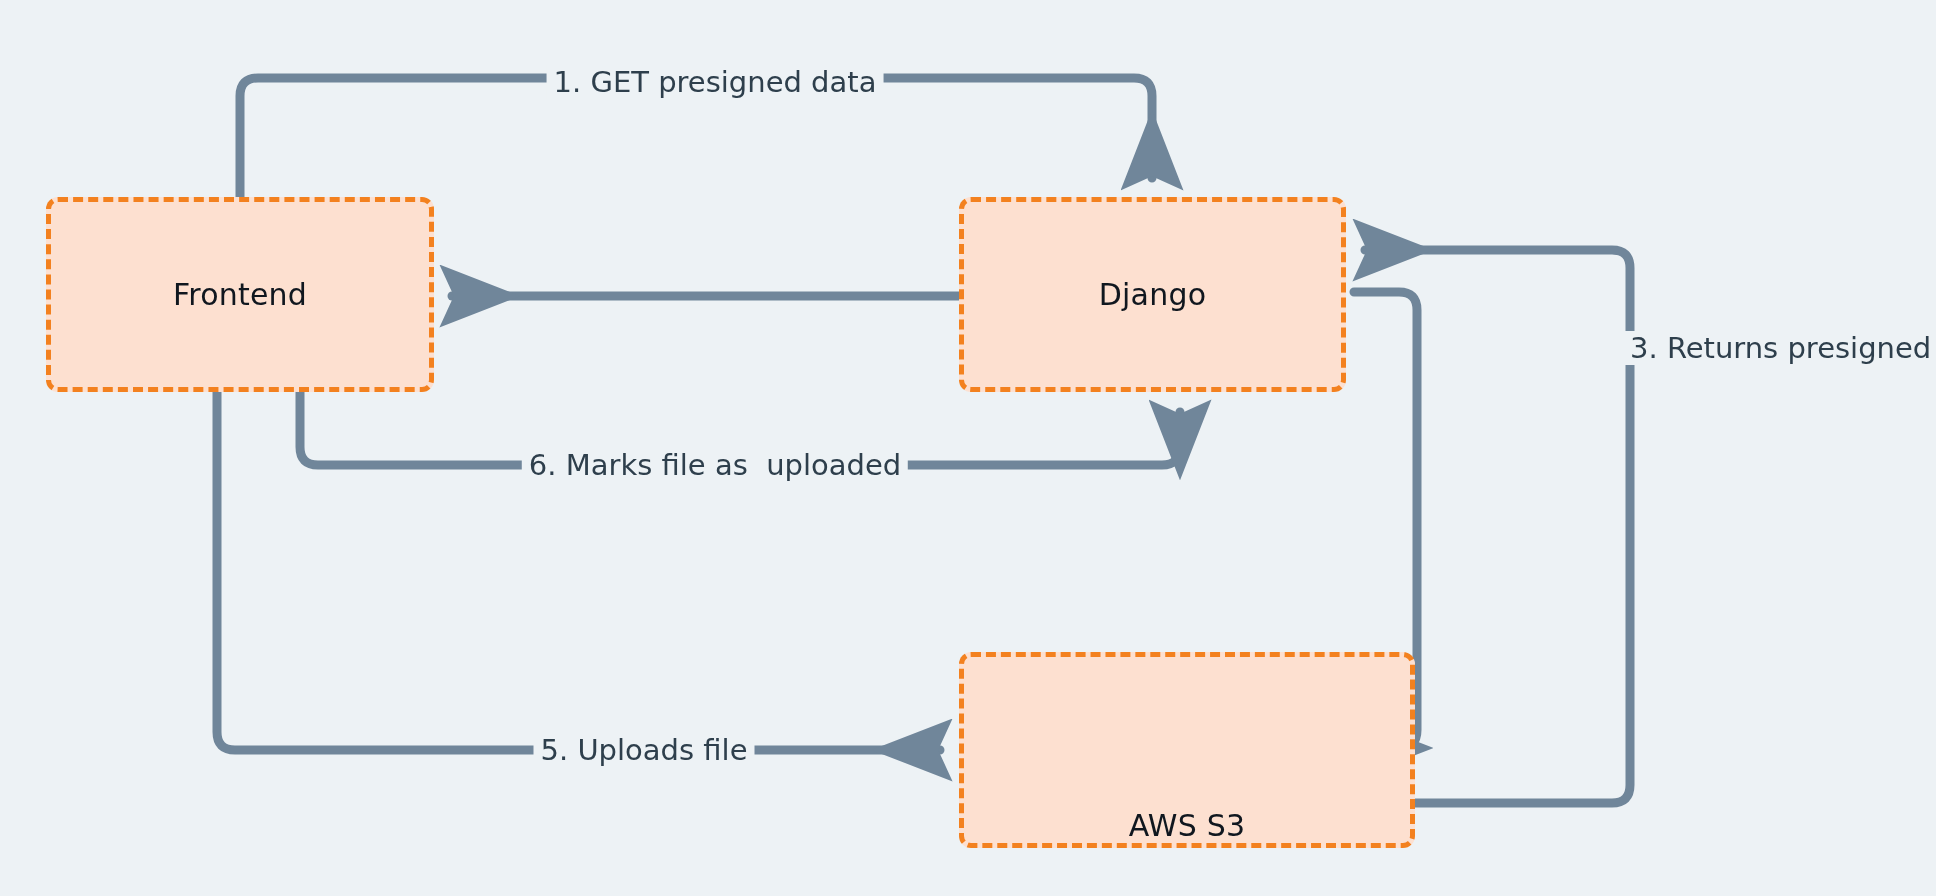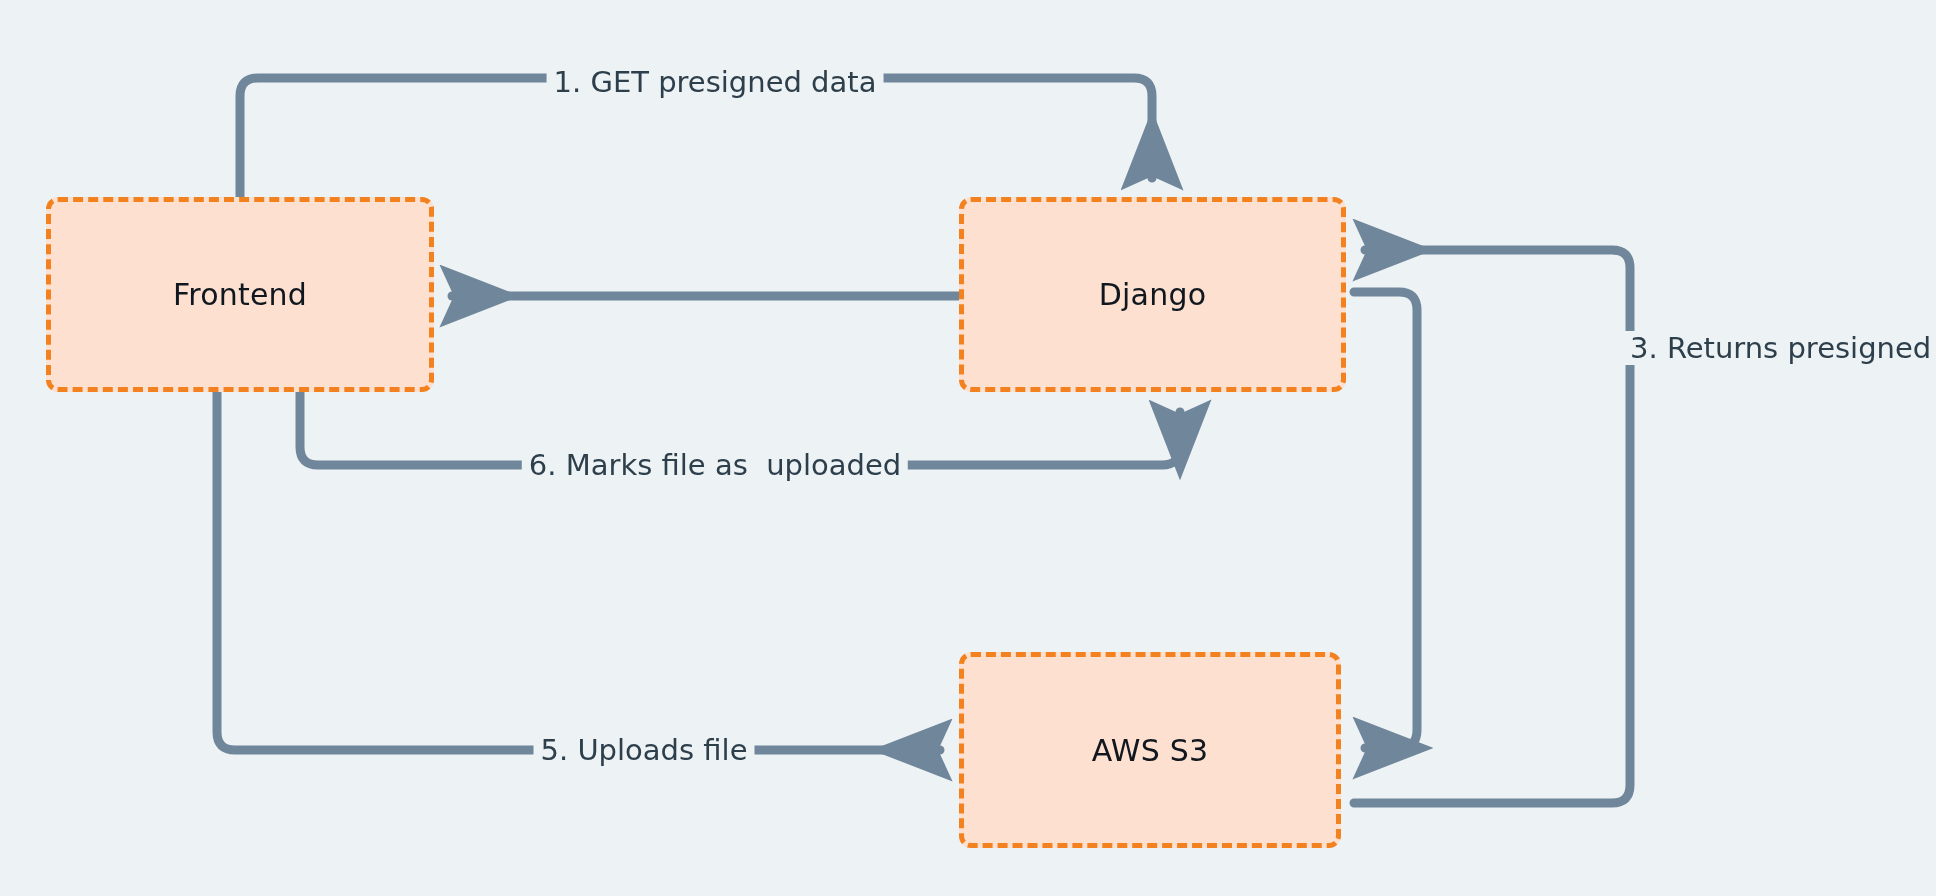--- a/index.html
+++ b/index.html
@@ -53,21 +53,21 @@
     color: #2e3f4c;
     background: #edf2f5;
     white-space: pre;
     line-height: 34px;
     padding: 0 7px;
     transform: translate(-50%, -50%);
   }
   
   #node-frontend { left: 46px;  top: 197px; width: 388px; height: 195px; }
   #node-django   { left: 959px; top: 197px; width: 387px; height: 195px; }
-  #node-awss3    { left: 959px; top: 652px; width: 382px; height: 196px; }
+  #node-awss3    { left: 959px; top: 652px; width: 456px; height: 196px; align-items: flex-end; }
   
   #label-1 { left: 715px;  top: 82px;  }
   #label-4 { left: 715px;  top: 296px; }
   #label-6 { left: 715px;  top: 465px; }
   #label-5 { left: 630px;  top: 750px; margin-left: 14px; }
   #label-2 { left: 1418px; top: 514px; transform: translate(-100%, -50%); }
   #label-3 { left: 1623px; top: 348px; transform: translate(-0%, -50%); }
 </style>
 </head>
 <body>

